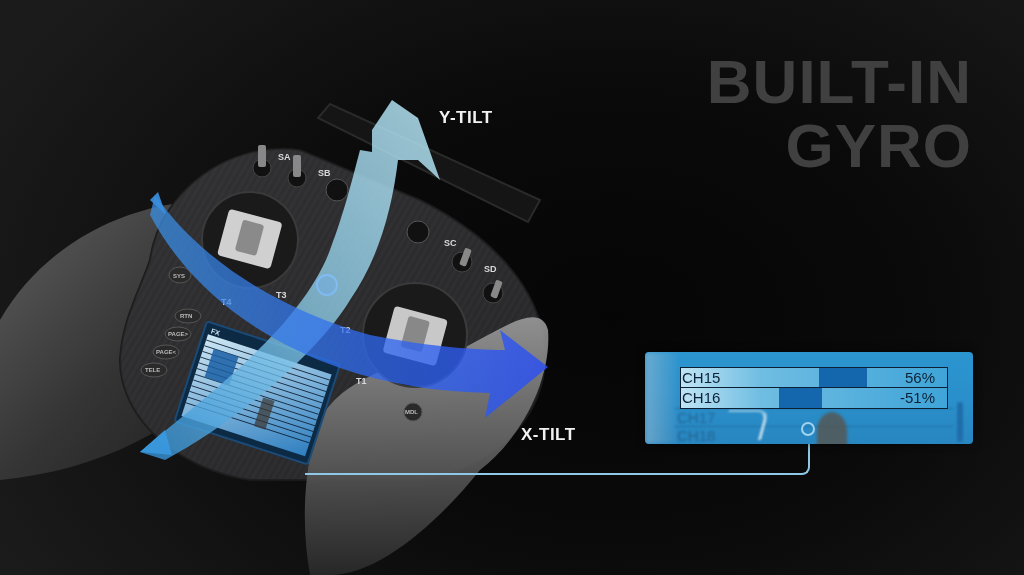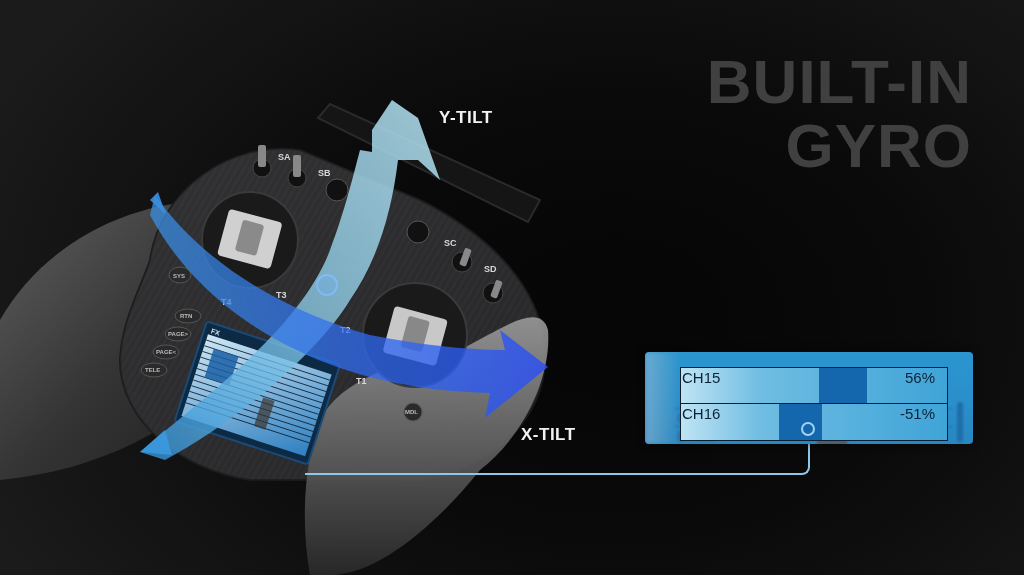--- a/index.html
+++ b/index.html
@@ -83,21 +83,21 @@
       position: absolute; right: 10px; top: 50px; width: 6px; height: 40px;
       background: #1f6eaa; border-radius: 3px; filter: blur(1px);
     }
     .ch-table {
       position: absolute; left: 35px; top: 15px;
       width: 268px;
       border: 1.5px solid #0c1f33;
     }
     .ch-row {
       position: relative;
-      height: 36px;
+      height: 20px;
       border-bottom: 1.5px solid #0c1f33;
       background: linear-gradient(90deg, #bfe4f4 0%, #6fbde2 30%, #3fa4d8 100%);
     }
     .ch-row:last-child { border-bottom: none; text-align: center; }
     .ch-bar { position: absolute; top: 0; bottom: 0; background: #1466ad; }
     .ch-name {
       position: absolute; left: 1px; top: 1px;
       font-size: 15px; line-height: 18px; color: #0d2236;
     }
     .ch-val {

